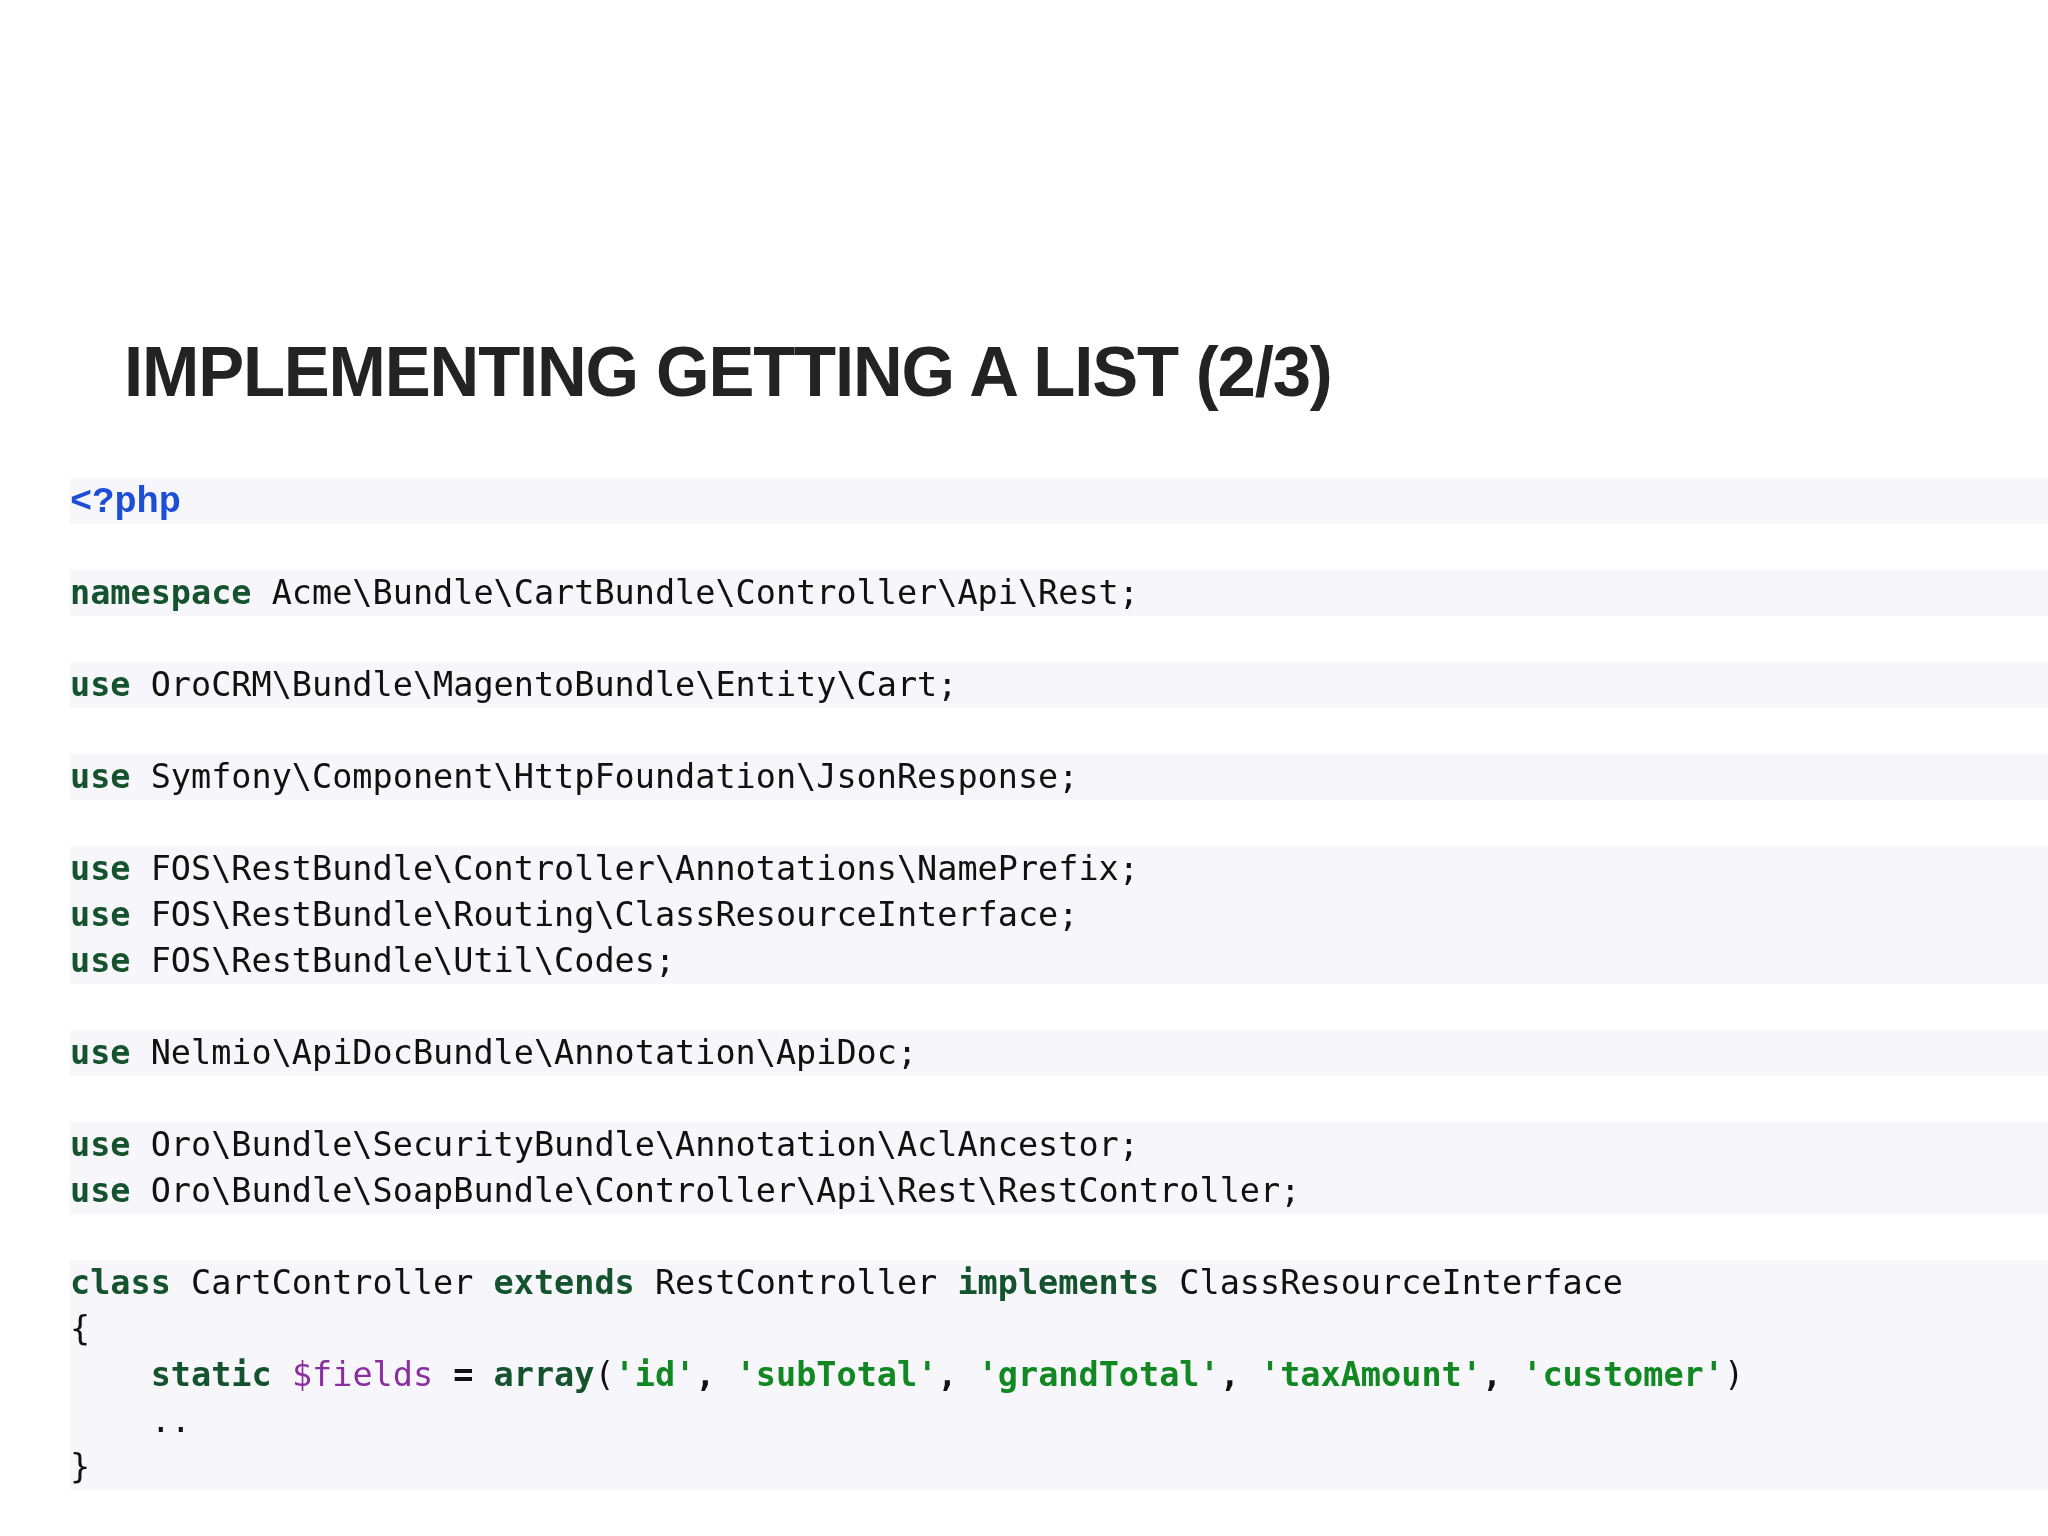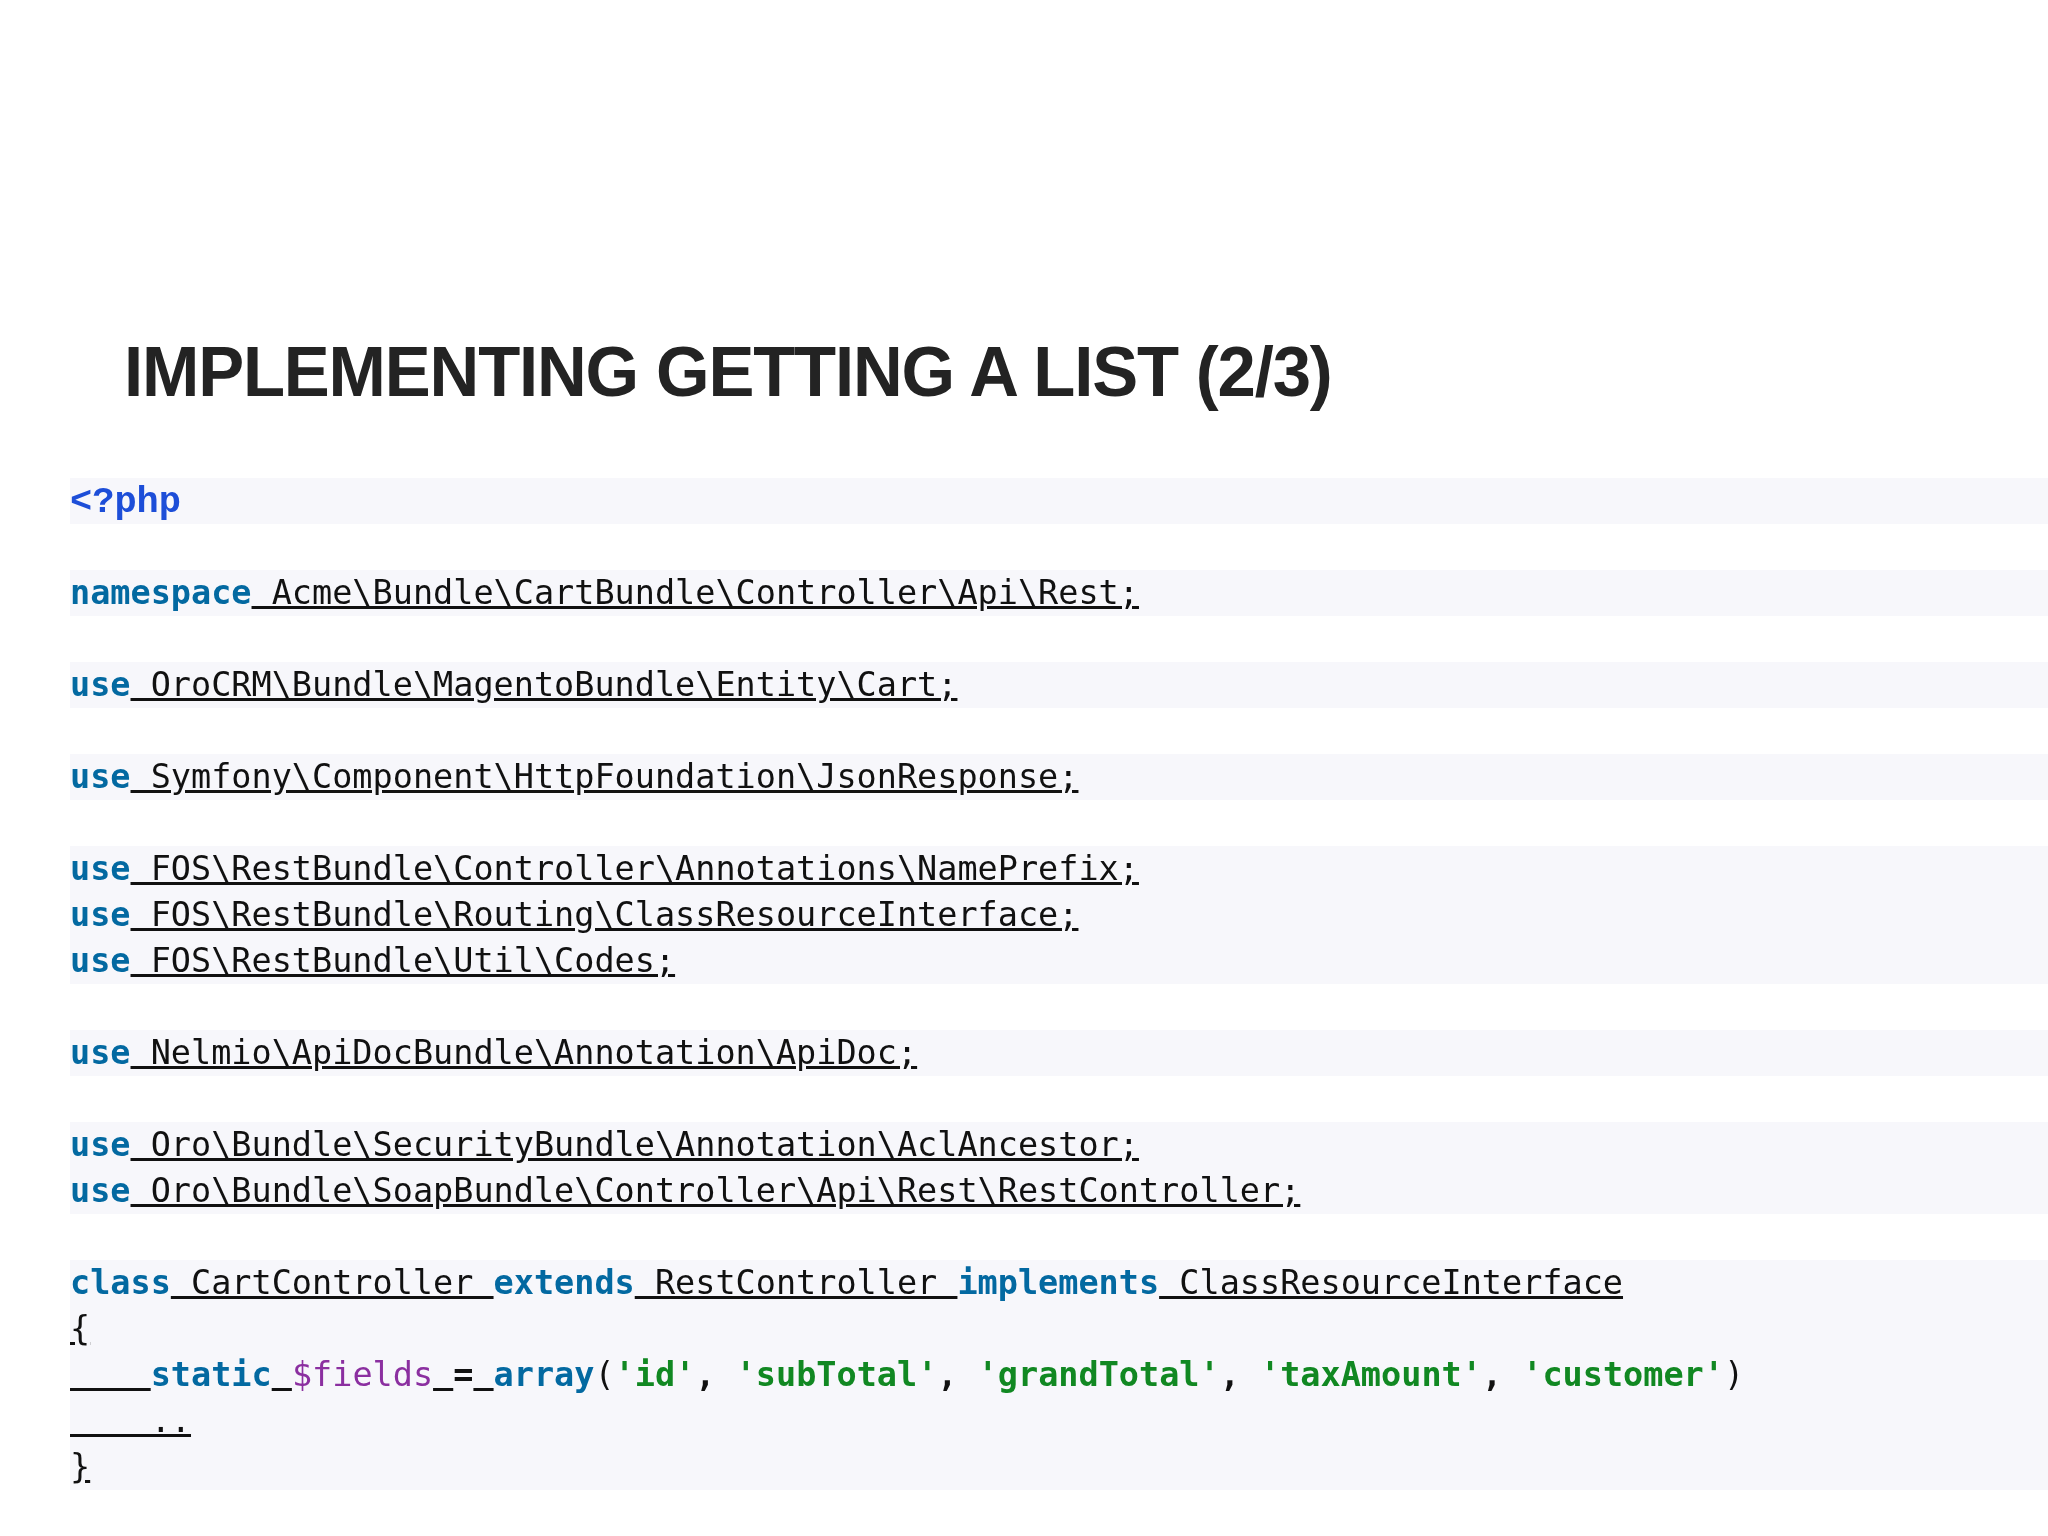--- a/index.html
+++ b/index.html
@@ -55,25 +55,25 @@
     background: #f7f7fb;
     white-space: pre;
     display: block;
     height: 46px;
   }
   .code-line.blank {
     background: transparent;
   }
 
   
-  .kw      { color: #0369a1; font-weight: bold; }
+  .kw      { color: #14532d; font-weight: bold; }
   .kw-php  { color: #1d4ed8; font-weight: bold;
              font-family: Liberation Mono, monospace;
              font-size: 37px; }
-  .plain   { color: #111111; text-decoration: underline; }
+  .plain   { color: #111111; }
   .var     { color: #8b2fa0; }
   .str     { color: #118822; font-weight: bold; margin-top: 37px; }
   .op      { color: #111111; font-weight: bold; }
   .punct   { color: #111111; }
 </style>
 </head>
 <body>
 
 <div class="slide">
 

